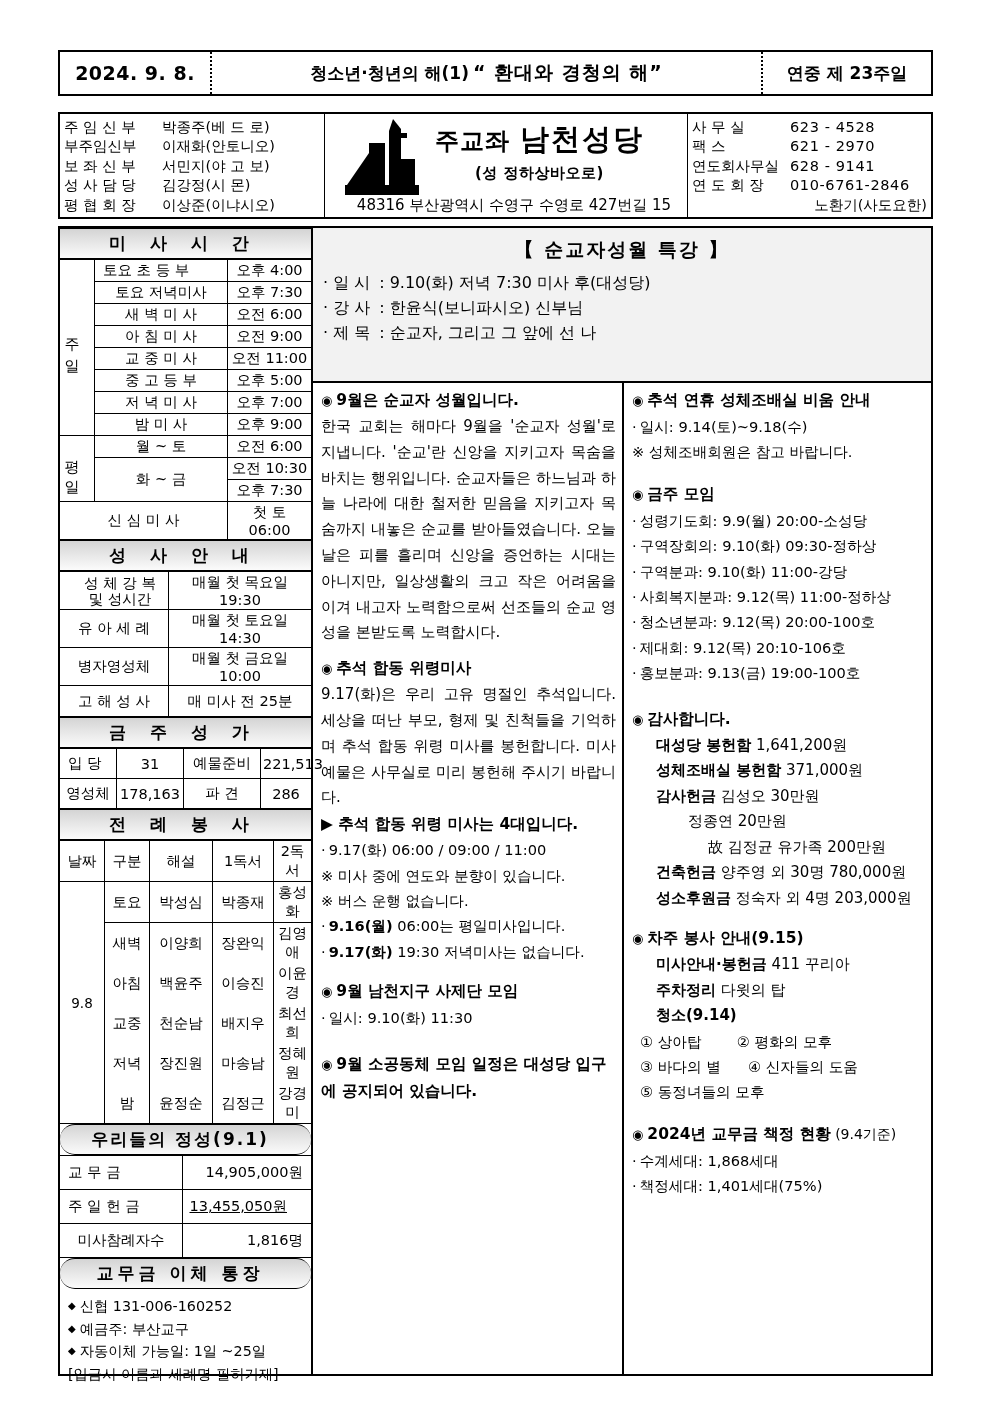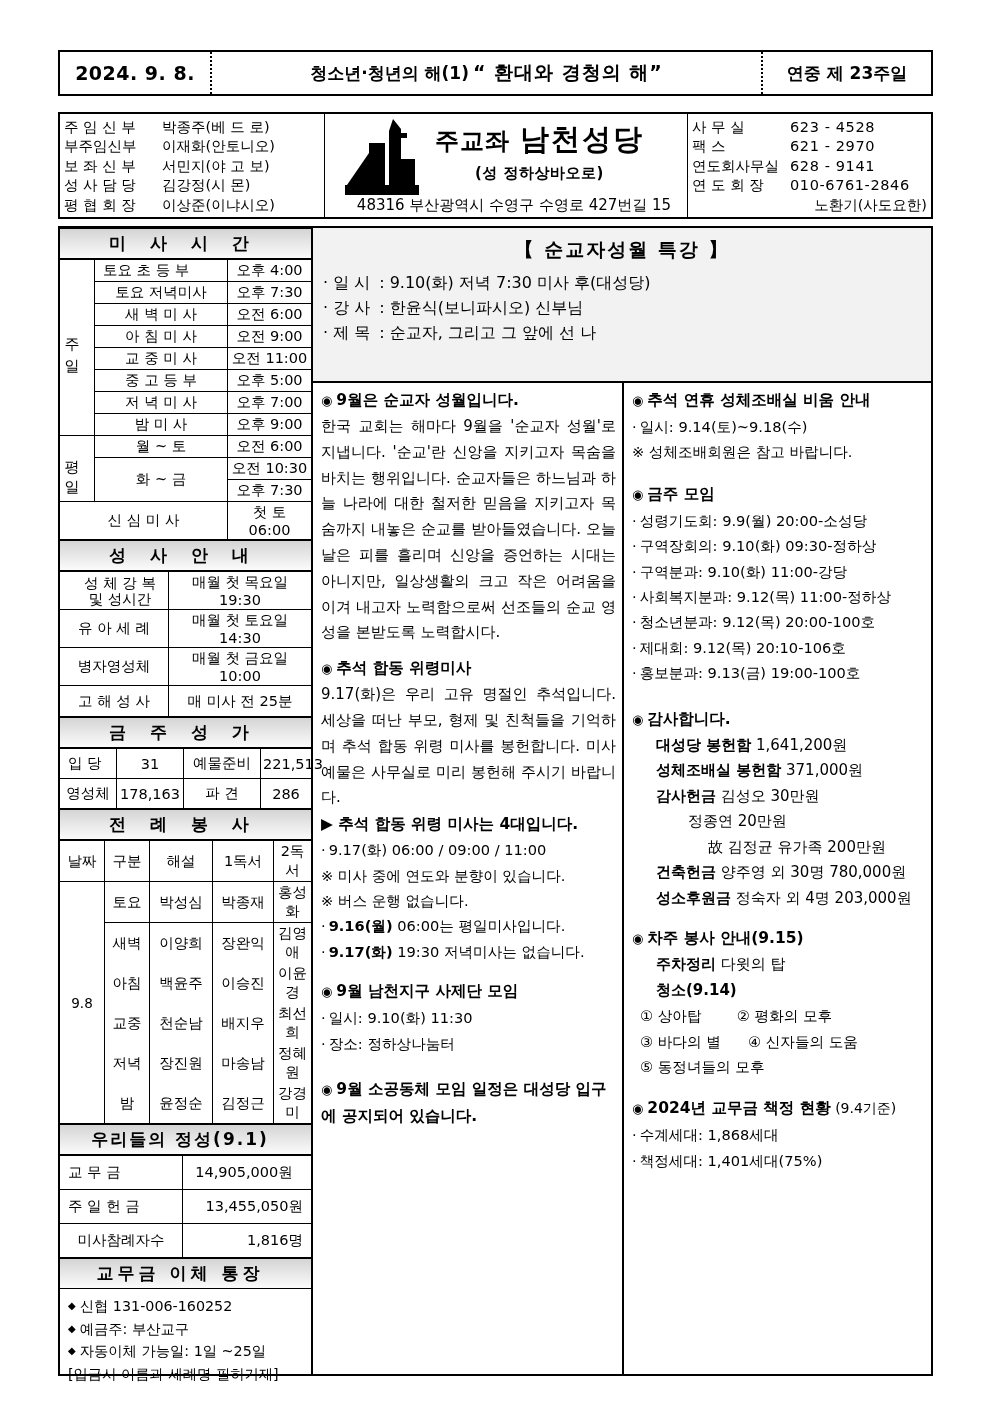--- a/index.html
+++ b/index.html
@@ -71,21 +71,21 @@
   table.t{width:100%;border-collapse:collapse;table-layout:fixed;}
   table.t td,table.t th{
     border:1px solid #000;font-size:14.5px;text-align:center;
     padding:1px 2px;font-weight:400;
   }
   .sechead{
     background:linear-gradient(to bottom,#d4d4d4 0%,#e6e6e6 45%,#fbfbfb 100%);
     font-size:17px;font-weight:700;letter-spacing:9px;text-align:center;
     border:1px solid #000;border-left:0;border-right:0;padding:3px 13px 3px 9px;
   }
-  .sechead.tight{letter-spacing:2px;padding-left:2px;}
+  .sechead.tight{letter-spacing:2px;padding-left:2px;border-radius:15px;}
   .spread{display:flex;justify-content:space-between;padding:0 6px;}
   .vert{writing-mode:vertical-rl;text-orientation:upright;letter-spacing:5px;font-size:15px;}
 
   
   .nt-title{text-align:center;font-size:19px;font-weight:800;letter-spacing:2px;margin:3px 0 7px;}
   .nt-line{font-size:16px;line-height:25px;white-space:nowrap;}
   .nt-line .lb{display:inline-block;width:46px;}
 
   .blk{margin-bottom:11px;}
   .blk-h{font-size:15.5px;font-weight:800;line-height:22px;margin-bottom:2px;}
@@ -336,27 +336,27 @@
       </tbody>
         </table>
 
       <div class="sechead tight">우리들의 정성(9.1)</div>
       <table class="t">
         <tbody>
             <tr>
           <td style="width:118px;border-left:0;height:31px;">
                 <span class="spread">교   무   금</span>
               </td>
-          <td style="border-right:0;text-align:center;padding-right:8px;">14,905,000원</td>
+          <td style="border-right:0;text-align:right;padding-right:8px;">14,905,000원</td>
         </tr>
         <tr>
           <td style="border-left:0;height:31px;">
                 <span class="spread">주 일 헌 금</span>
               </td>
-          <td style="border-right:0;text-align:right;padding-right:8px;">13,455,050원</td>
+          <td style="border-right:0;text-align:right;padding-right:24px;text-decoration:underline;">13,455,050원</td>
         </tr>
         <tr>
           <td style="border-left:0;height:31px;">미사참례자수</td>
           <td style="border-right:0;text-align:right;padding-right:8px;">1,816명</td>
         </tr>
       </tbody>
         </table>
 
       <div class="sechead tight" style="letter-spacing:4px;">교무금 이체 통장</div>
       <div style="padding:6px 4px 0 8px;">
@@ -412,21 +412,20 @@
             <div class="li">※ 버스 운행 없습니다.</div>
             <div class="li"><span class="d">·</span><b>9.16(월)</b><span> 06:00는 평일미사입니다.</span></div>
             <div class="li"><span class="d">·</span><b>9.17(화)</b><span> 19:30 저녁미사는 없습니다.</span></div>
           </div>
 
           <div class="blk" style="margin-top:16px;">
             <div class="blk-h">
               <span class="bullet">◉</span><span>9월 남천지구 사제단 모임</span>
             </div>
             <div class="li"><span class="d">·</span><span>일시: 9.10(화) 11:30</span></div>
-            <div class="li"><span class="d">·</span><span>장소: 정하상나눔터</span></div>
           </div>
 
           <div class="blk" style="margin-top:20px;">
             <div class="blk-h" style="line-height:26px;">
               <span class="bullet">◉</span><span>9월 소공동체 모임 일정은 대성당 입구에 공지되어 있습니다.</span>
             </div>
           </div>
         </div>
 
         <div class="col-right">
@@ -462,20 +461,21 @@
             <div class="thx indent1"><span>정종연 20만원</span></div>
             <div class="thx indent2"><span>故 김정균 유가족 200만원</span></div>
             <div class="thx"><b>건축헌금</b><span> 양주영 외 30명 780,000원</span></div>
             <div class="thx"><b>성소후원금</b><span> 정숙자 외 4명 203,000원</span></div>
           </div>
 
           <div class="blk" style="margin-top:16px;">
             <div class="blk-h">
               <span class="bullet">◉</span><span>차주 봉사 안내(9.15)</span>
             </div>
+            <div class="thx"><b>미사안내·봉헌금</b><span> 411 꾸리아</span></div>
             <div class="thx"><b>주차정리</b><span> 다윗의 탑</span></div>
             <div class="thx"><b>청소(9.14)</b></div>
             <div class="li" style="padding-left:8px;">
               <span>①</span>
               <span>상아탑</span>
               <span style="display:inline-block;width:26px;"></span>
               <span>②</span>
               <span>평화의 모후</span>
             </div>
             <div class="li" style="padding-left:8px;">

